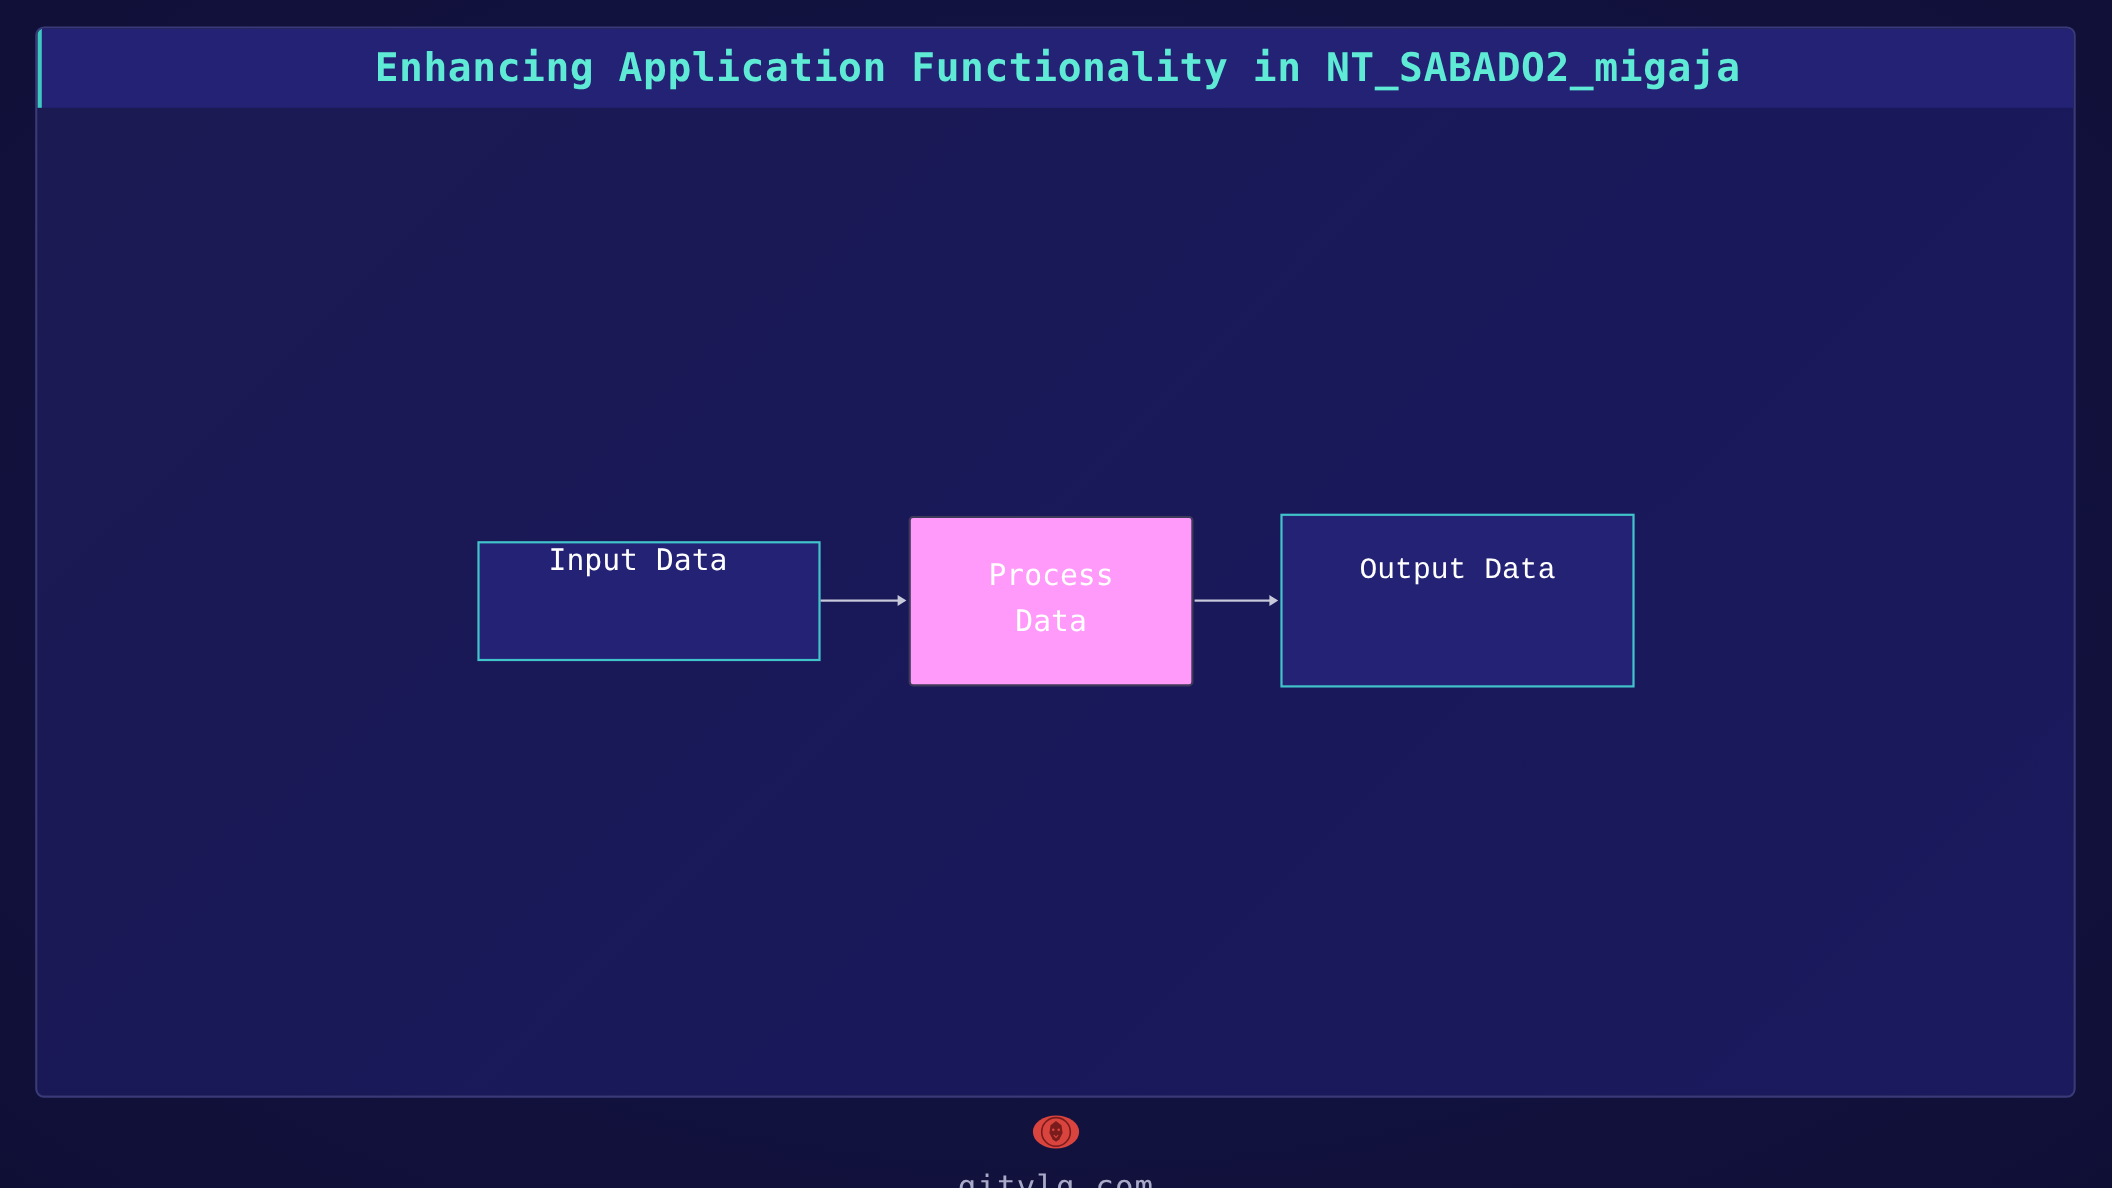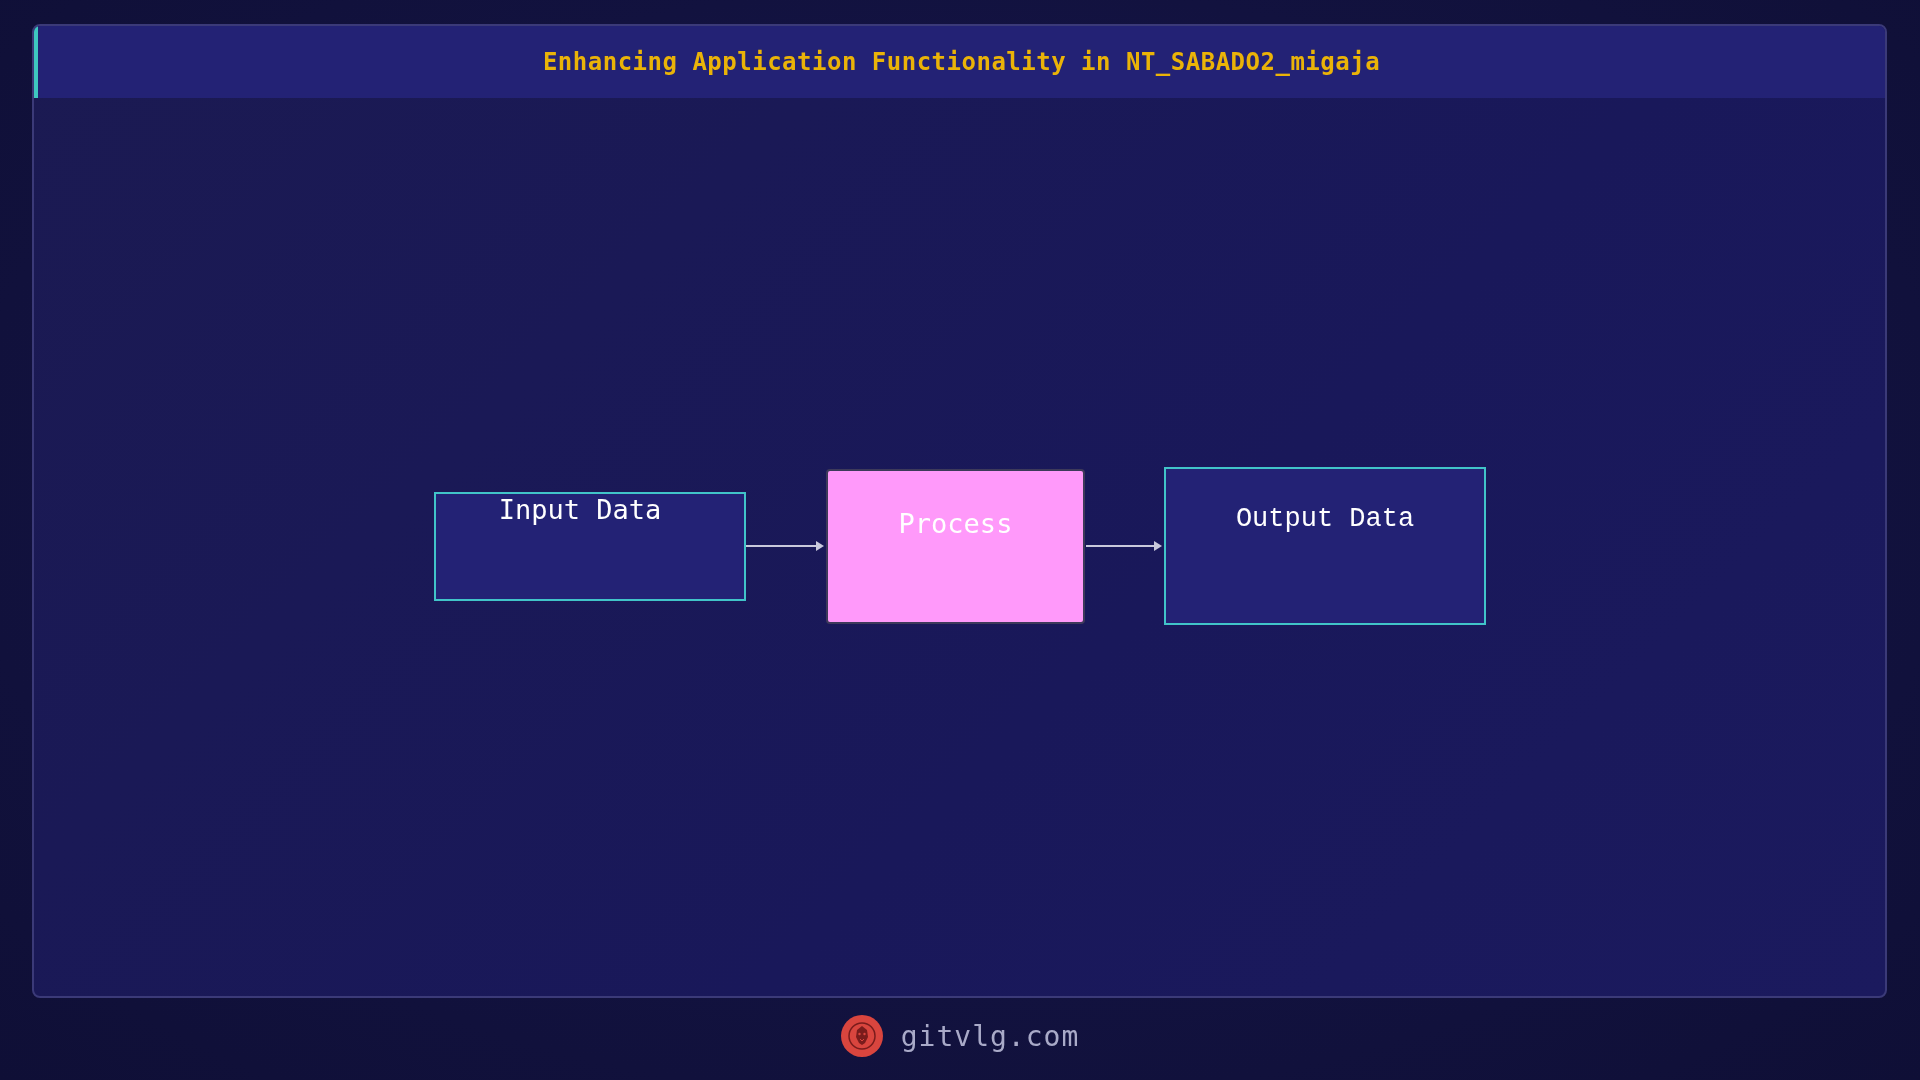--- a/index.html
+++ b/index.html
@@ -33,24 +33,24 @@
       right: 0;
       height: 72px;
       background: #232275;
       border-left: 4px solid #3ec8c0;
       display: flex;
       align-items: center;
       justify-content: center;
       box-sizing: border-box;
     }
     .title {
-      color: #eab308;
+      color: #5eead4;
       font-family: "DejaVu Sans Mono", "Liberation Mono", monospace;
       font-weight: bold;
-      font-size: 24px;
+      font-size: 36px;
       letter-spacing: 0.5px;
     }
     .node {
       position: absolute;
       box-sizing: border-box;
       color: #ffffff;
       font-family: "DejaVu Sans Mono", "Liberation Mono", monospace;
       font-size: 27px;
       text-align: center;
     }
@@ -106,22 +106,23 @@
     .edge-1 { left: 746px; top: 545px; width: 76px; }
     .edge-2 { left: 1086px; top: 545px; width: 74px; }
     .footer {
       position: absolute;
       left: 0;
       right: 0;
       top: 1014px;
       height: 44px;
       display: flex;
       align-items: center;
-      justify-content: center;
+      justify-content: space-between;
       gap: 18px;
+      flex-direction: column;
     }
     .footer-logo {
       width: 42px;
       height: 42px;
       border-radius: 50%;
       background: #d9453e;
       position: relative;
       display: flex;
       align-items: center;
       justify-content: center;
@@ -143,20 +144,21 @@
 </div>
 
 <div class="node node-input">
   <span>Input Data</span>
 </div>
 
 <div class="edge edge-1"></div>
 
 <div class="node node-process">
   <span class="l1">Process</span>
+  <span class="l2">Data</span>
 </div>
 
 <div class="edge edge-2"></div>
 
 <div class="node node-output">
   <span>Output Data</span>
 </div>
 
 <div class="footer">
   <div class="footer-logo">

